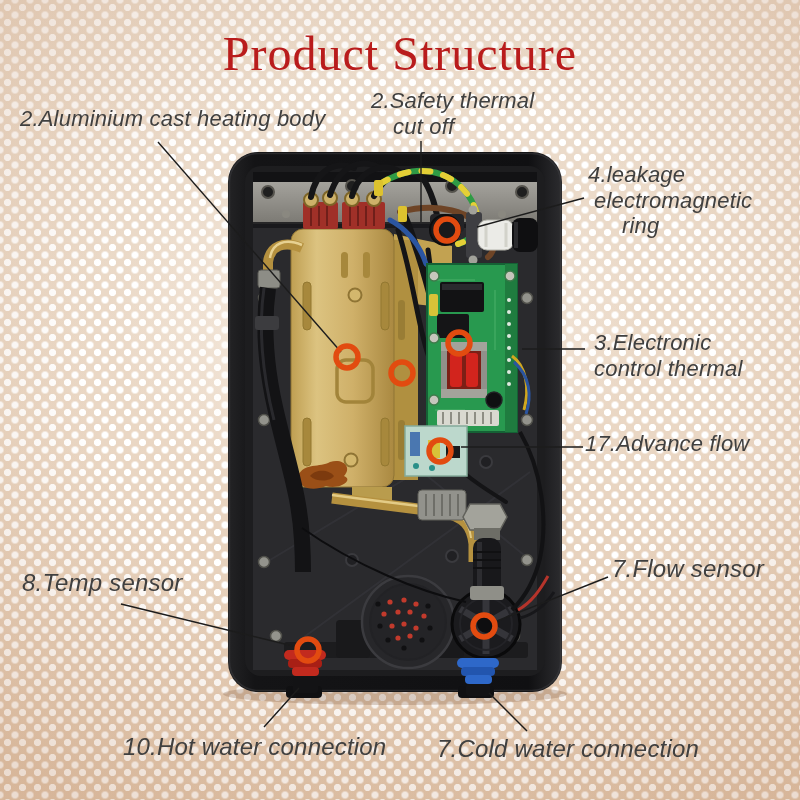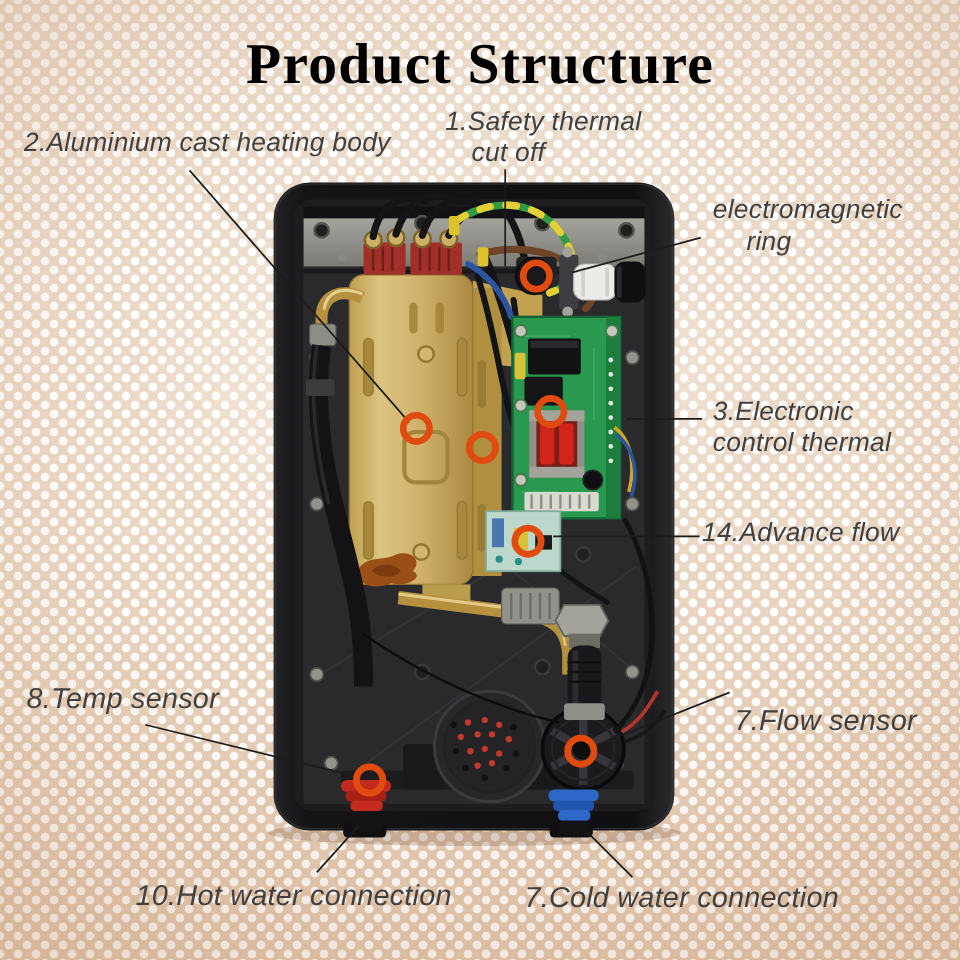--- a/index.html
+++ b/index.html
@@ -12,39 +12,39 @@
       radial-gradient(ellipse 75% 65% at 50% 45%, rgba(0,0,0,0) 52%, rgba(190,139,100,0.30) 100%),
       radial-gradient(ellipse 48% 34% at 47% 40%, rgba(252,246,239,0.82) 0%, rgba(252,246,239,0) 70%),
       radial-gradient(circle, #ffffff 3.2px, rgba(255,255,255,0) 4px),
       radial-gradient(circle, #ffffff 3.2px, rgba(255,255,255,0) 4px),
       linear-gradient(180deg, #ecddcd 0%, #ead7c4 55%, #e2c9b1 100%);
     background-size:100% 100%, 100% 100%, 15px 15px, 15px 15px, 100% 100%;
     background-position:0 0, 0 0, 0 0, 7.5px 7.5px, 0 0;
   }
   .title{
     position:absolute; top:26px; left:0; right:0; text-align:center;
-    font-family:"Liberation Serif", serif; font-weight:700;
-    font-size:48px; color:#000000; letter-spacing:1px;
+    font-family:"Liberation Serif", serif; font-weight:400;
+    font-size:48px; color:#b91c1c; letter-spacing:1px;
   }
   svg.layer{ position:absolute; left:0; top:0; }
   .label{
     position:absolute; font-style:italic; color:#404040;
     font-size:22px; line-height:1.16; letter-spacing:.2px;
   }
   .label span{ display:block; }
   .big{ font-size:24px; }
   .ind6{ padding-left:6px; } .ind22{ padding-left:22px; } .ind34{ padding-left:34px; }
   .l1 { left:371px; top:88px; }
   .l2 { left:20px;  top:106px; }
   .l4 { left:588px; top:162px; }
   .l5 { left:594px; top:330px; }
   .l11{ left:585px; top:431px; }
   .l6 { left:22px;  top:569px; }
-  .l7 { left:612px; top:555px;margin-top:32px; }
-  .l10{ left:113px; top:733px; }
+  .l7 { left:612px; top:555px; }
+  .l10{ left:123px; top:733px; }
   .l9 { left:437px; top:735px; }
   #callouts line{ stroke:#1c1c1c; stroke-width:1.4; }
   #callouts circle{ fill:none; stroke:#e24b10; stroke-width:5.5; }
 </style>
 </head>
 <body>
 
 <svg class="layer" width="800" height="800" viewBox="0 0 800 800">
   <defs>
     <linearGradient id="gold" x1="0" y1="0" x2="1" y2="0">
@@ -315,40 +315,41 @@
     <circle cx="459" cy="343" r="11"></circle>
     <circle cx="402" cy="373" r="11"></circle>
     <circle cx="440" cy="451" r="11"></circle>
     <circle cx="308" cy="650" r="11"></circle>
     <circle cx="484" cy="626" r="11"></circle>
   </svg>
 
 <div class="title">Product Structure</div>
 
 <div class="label l1">
-  <span>1.Safety thermal</span>
+  <span>2.Safety thermal</span>
   <span class="ind22">cut off</span>
 </div>
 
 <div class="label l2">
   <span>2.Aluminium cast heating body</span>
 </div>
 
 <div class="label l4">
+  <span>4.leakage</span>
   <span class="ind6">electromagnetic</span>
   <span class="ind34">ring</span>
 </div>
 
 <div class="label l5">
   <span>3.Electronic</span>
   <span>control thermal</span>
 </div>
 
 <div class="label l11">
-  <span>14.Advance flow</span>
+  <span>17.Advance flow</span>
 </div>
 
 <div class="label l6 big">
   <span>8.Temp sensor</span>
 </div>
 
 <div class="label l7 big">
   <span>7.Flow sensor</span>
 </div>
 

